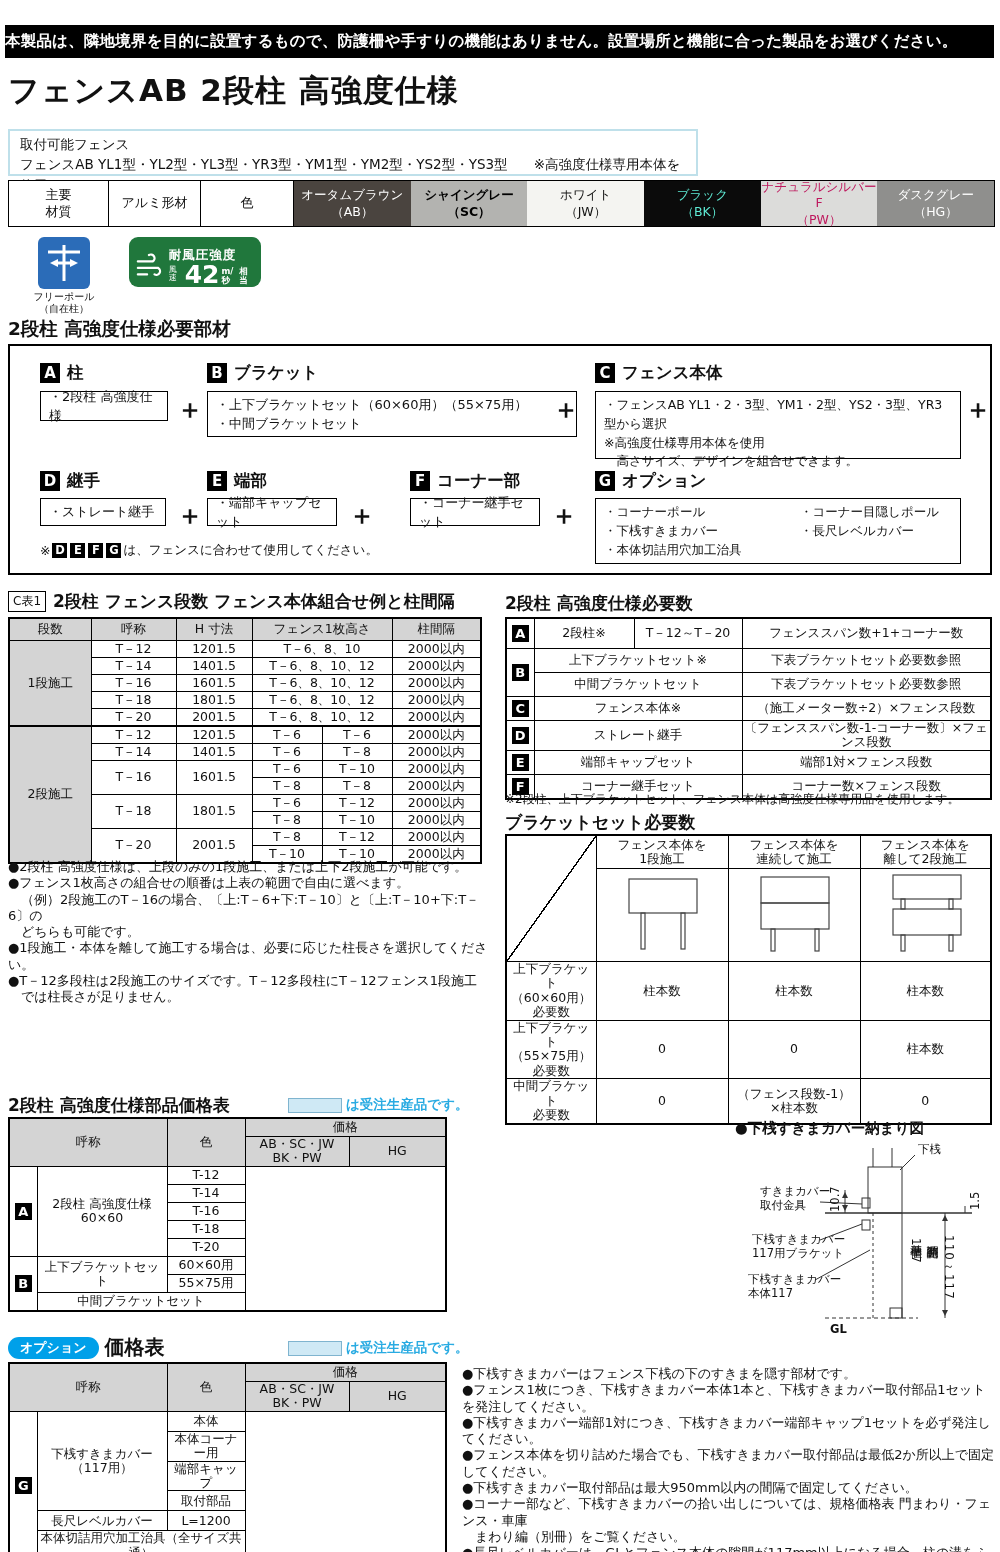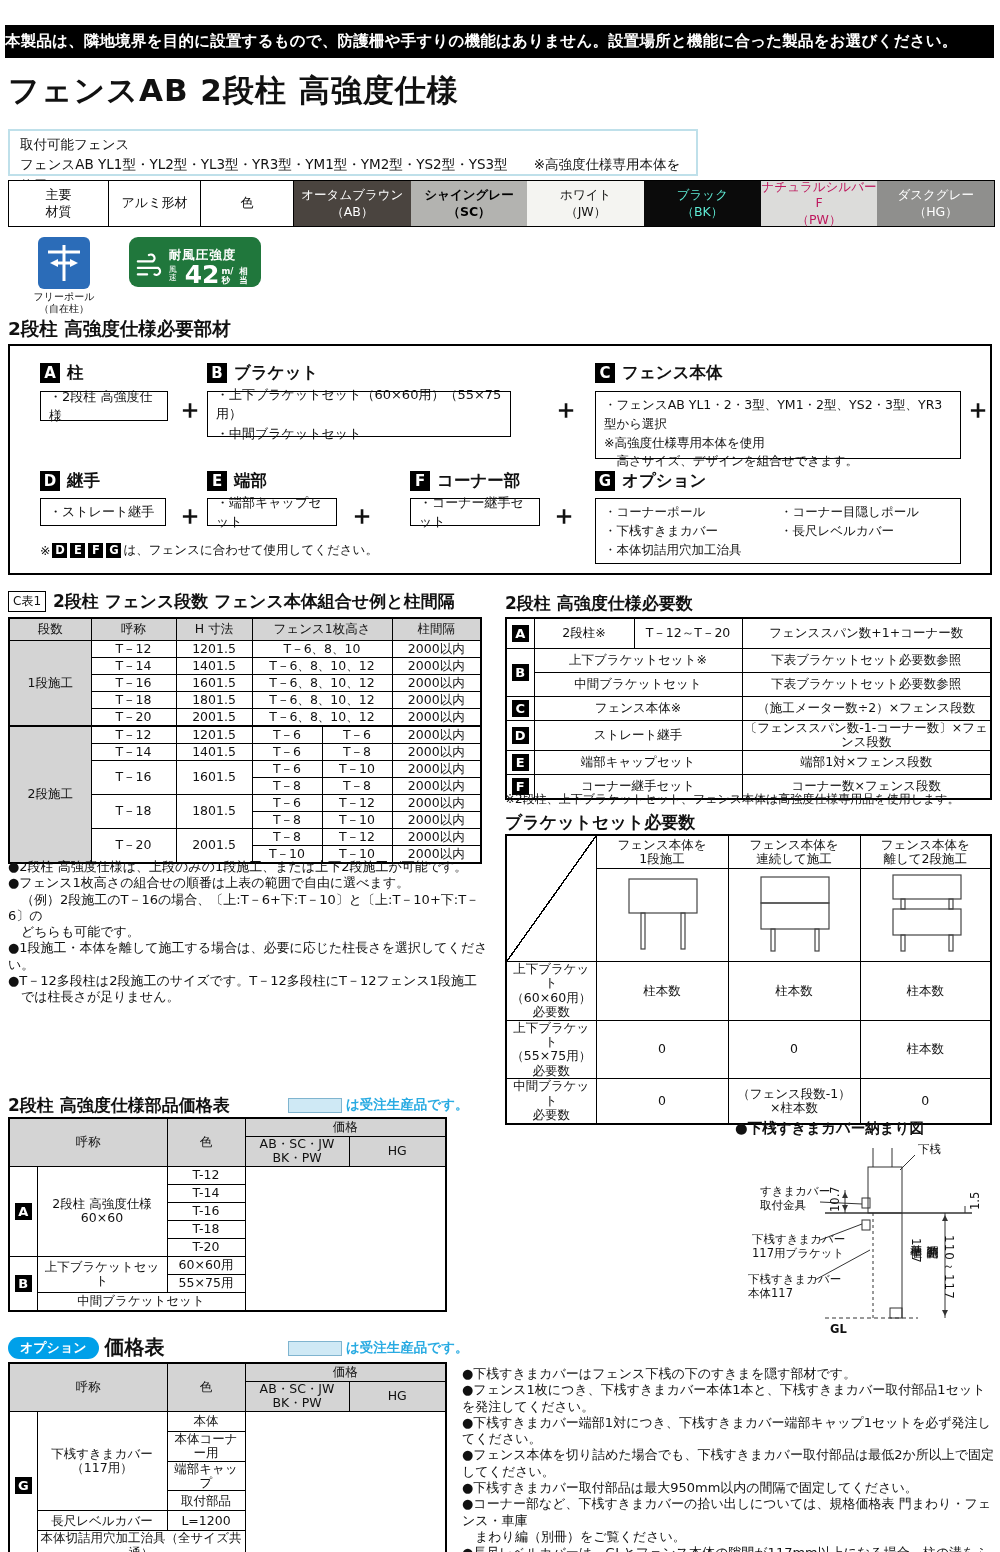--- a/index.html
+++ b/index.html
@@ -39,21 +39,21 @@
   .subtitle{font-size:17px;font-weight:bold;}
   
   #partsbox{left:8px;top:344px;width:984px;height:231px;border:2.5px solid #000;box-sizing:border-box;}
   .ph{position:absolute;display:flex;gap:7px;align-items:center;font-size:16.5px;font-weight:bold;}
   .pletter{width:20px;height:20px;background:#000;color:#fff;text-align:center;line-height:20px;
            font-size:15px;font-weight:bold;flex:0 0 auto;}
   .pbox{position:absolute;border:1.5px solid #000;font-size:13px;padding:4px 8px;line-height:1.5;
         white-space:pre-line;box-sizing:border-box;display:flex;align-items:center;}
   .pbox.topal{align-items:flex-start;}
   .plus{position:absolute;font-size:26px;font-weight:bold;line-height:1;}
-  #gbox-inner{display:flex;gap:8px;}
+  #gbox-inner{display:flex;gap:28px;}
   #gbox-inner div{white-space:pre-line;}
   #parts-note{position:absolute;left:30px;top:196px;font-size:12.5px;display:flex;align-items:center;gap:1px;}
   .sbadge{display:inline-block;background:#000;color:#fff;width:15px;height:15px;line-height:15px;
           font-size:11.5px;font-weight:bold;text-align:center;margin:0 1px;}
   
   table.tbl{border-collapse:collapse;border:2px solid #000;table-layout:fixed;}
   table.tbl td{border:1px solid #000;font-size:12.5px;text-align:center;vertical-align:middle;
           padding:0 2px;line-height:1.15;white-space:pre-line;overflow:hidden;}
   td.gray{background:#d4d4d4;}
   td.h{background:#d4d4d4;}
@@ -182,21 +182,21 @@
         <span class="pletter">B</span>
         <span>ブラケット</span>
       </div>
     <div class="ph" style="left:585px;top:16px">
         <span class="pletter">C</span>
         <span>フェンス本体</span>
       </div>
 
     <div class="pbox" style="left:30px;top:45px;width:128px;height:30px">・2段柱 高強度仕様</div>
     <div class="plus" style="left:167px;top:50px">＋</div>
-    <div class="pbox" style="left:197px;top:45px;width:304px;height:46px">・上下ブラケットセット（60×60用）（55×75用）
+    <div class="pbox" style="left:197px;top:45px;width:370px;height:46px">・上下ブラケットセット（60×60用）（55×75用）
 ・中間ブラケットセット</div>
     <div class="plus" style="left:543px;top:50px">＋</div>
     <div class="pbox topal" style="left:585px;top:45px;width:366px;height:68px;font-size:12.5px">・フェンスAB YL1・2・3型、YM1・2型、YS2・3型、YR3型から選択
 ※高強度仕様専用本体を使用
 　高さサイズ、デザインを組合せできます。</div>
     <div class="plus" style="left:955px;top:50px">＋</div>
 
     <div class="ph" style="left:30px;top:124px">
         <span class="pletter">D</span>
         <span>継手</span>

